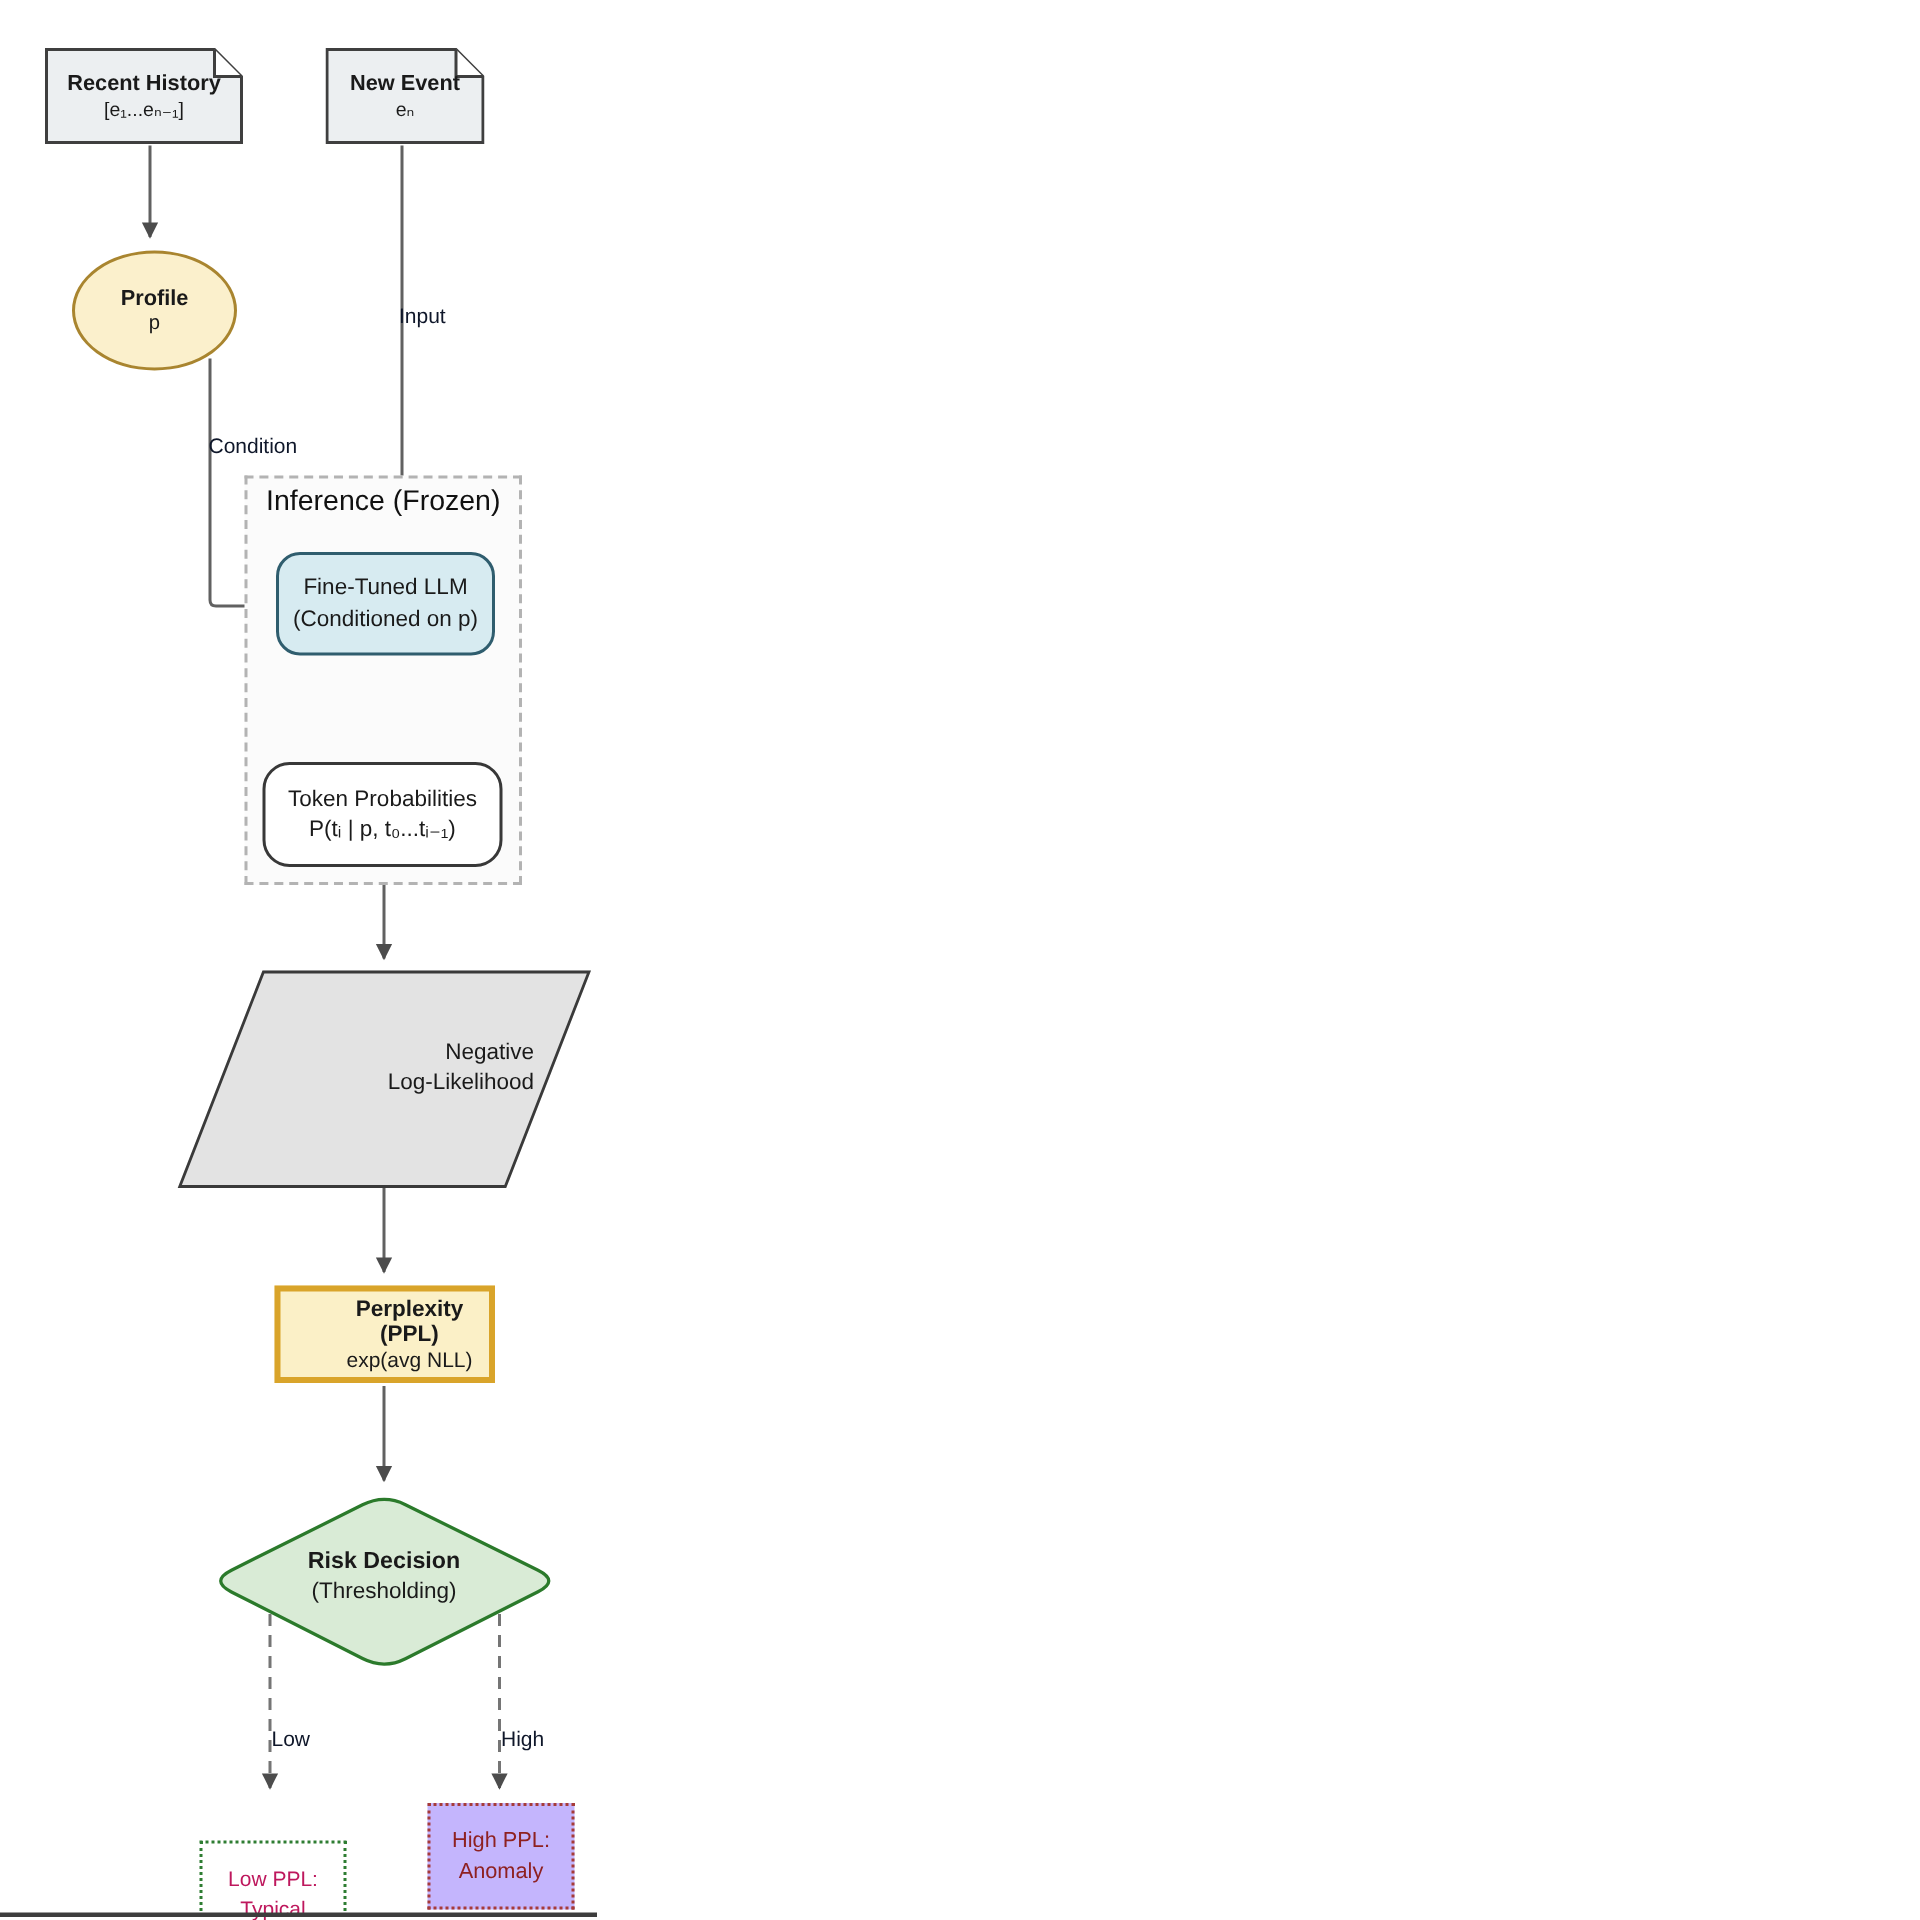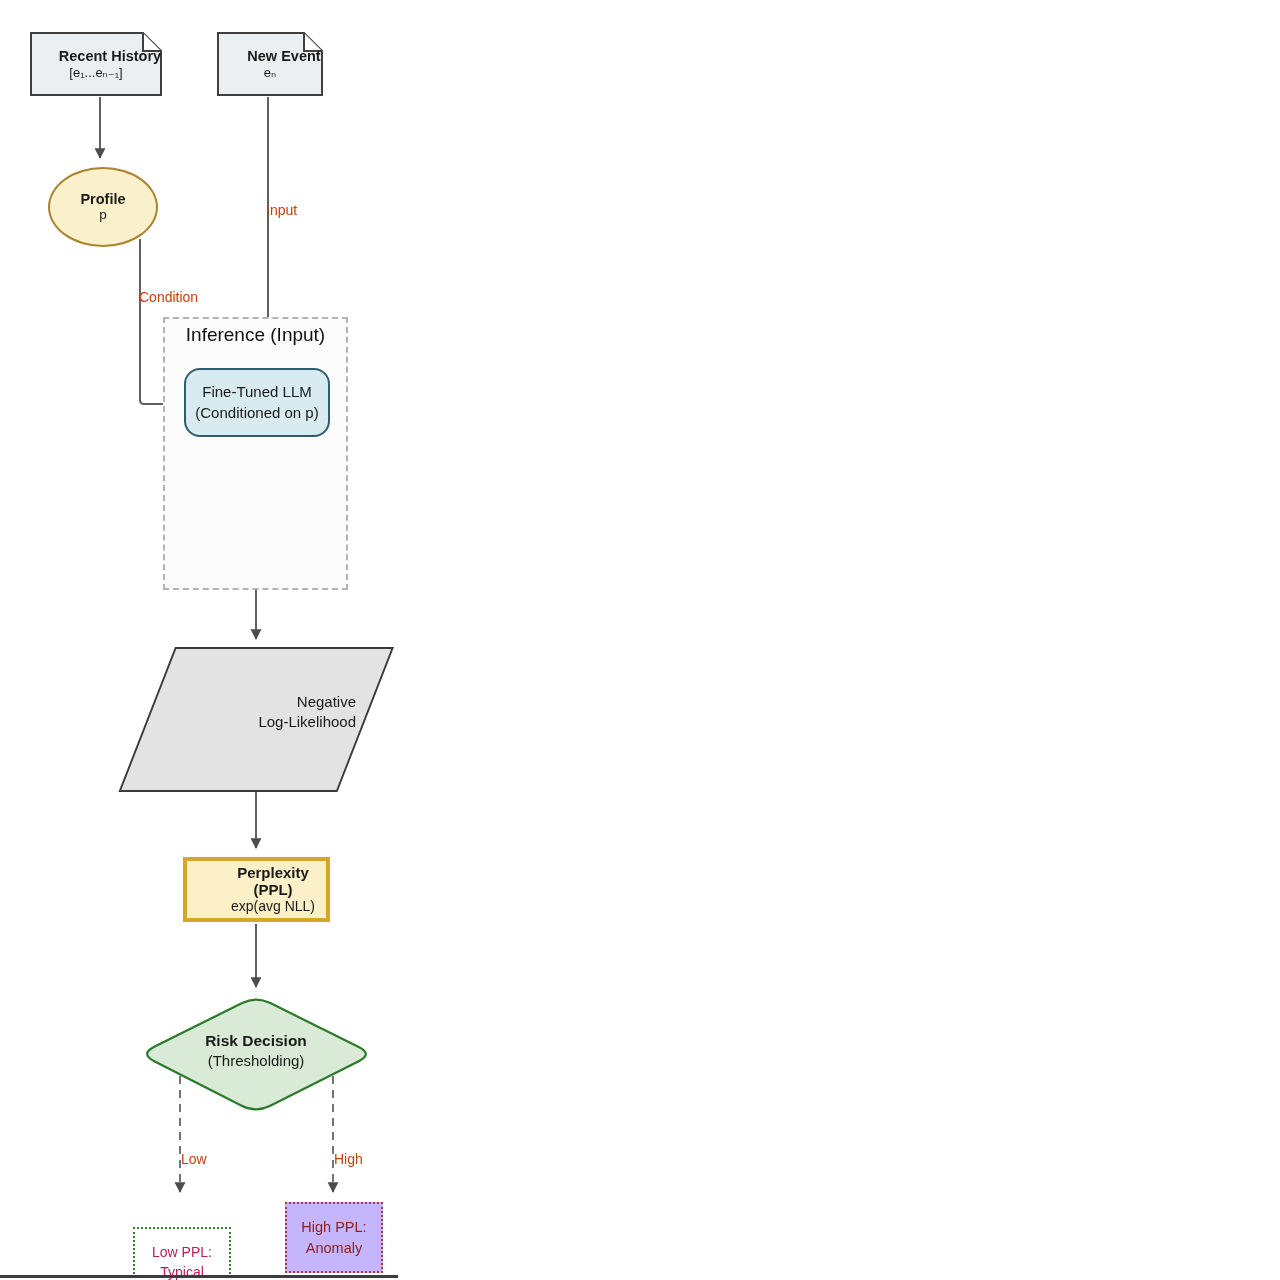--- a/index.html
+++ b/index.html
@@ -7,21 +7,21 @@
     position:relative;width:1280px;height:1280px;background:#ffffff;overflow:hidden;
     font-family:"Liberation Sans","DejaVu Sans",sans-serif;color:#1a1a1a;
   }
   .abs{position:absolute;}
   svg.edges{position:absolute;left:0;top:0;width:1280px;height:1280px;z-index:1;}
   .node{position:absolute;z-index:2;display:flex;flex-direction:column;align-items:center;justify-content:center;text-align:center;box-sizing:border-box;}
   
   .doc{background:transparent;}
   .doc .shape{position:absolute;left:0;top:0;width:100%;height:100%;}
   .doc .txt{position:relative;z-index:2;display:flex;flex-direction:column;align-items:center;justify-content:center;width:100%;height:100%;}
-  .doc .t1{font-weight:bold;font-size:14.5px;line-height:1.25;padding-left:28px;}
+  .doc .t1{font-weight:bold;font-size:14.5px;line-height:1.25;}
   .doc .t2{font-size:13px;line-height:1.2;}
   
   #profile{left:48px;top:167px;width:110px;height:80px;border-radius:50%;
     background:#FBF0CC;border:2.5px solid #A9852F;}
   #profile .t1{font-weight:bold;font-size:14.5px;}
   #profile .t2{font-size:13.5px;line-height:1.15;}
   
   #inference-group{left:163px;top:317px;width:185px;height:273px;
     background:#FBFBFB;border:2px dashed #b3b3b3;z-index:1;
     justify-content:flex-start;padding-top:5px;}
@@ -43,21 +43,21 @@
   
   #risk-text{left:156px;top:1031px;width:200px;z-index:3;text-align:center;line-height:1.3;}
   #risk-text .t1{font-weight:bold;font-size:15.5px;}
   #risk-text .t2{font-size:15px;}
   
   #low-ppl{left:133px;top:1227px;width:98px;height:71px;border:2.5px dotted #2E7D32;
     color:#be185d;font-size:14px;line-height:1.4;background:#fff;}
   #high-ppl{left:285px;top:1202px;width:98px;height:71px;border:2.5px dotted #A63B38;
     color:#8E2121;font-size:14.5px;line-height:1.4;background:#c4b5fd;}
   
-  .edge-label{position:absolute;z-index:3;font-size:14px;color:#c2410c;white-space:nowrap;}
+  .edge-label{position:absolute;z-index:3;font-size:14px;color:#0f172a;white-space:nowrap;}
   #lbl-input{left:266px;top:202px;}
   #lbl-condition{left:139px;top:289px;}
   #lbl-low{left:181px;top:1151px;}
   #lbl-high{left:334px;top:1151px;}
   
   #bottom-line{left:0;top:1275px;width:398px;height:3px;background:#3d3d3d;z-index:4;}
 </style>
 </head>
 <body>
 
@@ -113,28 +113,32 @@
       <span class="t2">eₙ</span>
     </div>
   </div>
 
   <div class="node" id="profile">
     <span class="t1">Profile</span>
     <span class="t2">p</span>
   </div>
 
   <div class="node" id="inference-group">
-    <span class="title">Inference (Input)</span>
+    <span class="title">Inference (Frozen)</span>
   </div>
 
   <div class="node" id="fine-tuned-llm">
     <span>Fine-Tuned LLM</span>
     <span>(Conditioned on p)</span>
   </div>
 
+  <div class="node" id="token-probabilities">
+    <span>Token Probabilities</span>
+    <span>P(tᵢ | p, t₀...tᵢ₋₁)</span>
+  </div>
 
   <div class="abs" id="nll-shape"></div>
   <div class="abs" id="nll-text">
     <div>Negative</div>
     <div>Log-Likelihood</div>
   </div>
 
   <div class="node" id="perplexity">
     <span class="t1">Perplexity (PPL)</span>
     <span class="t2">exp(avg NLL)</span>

